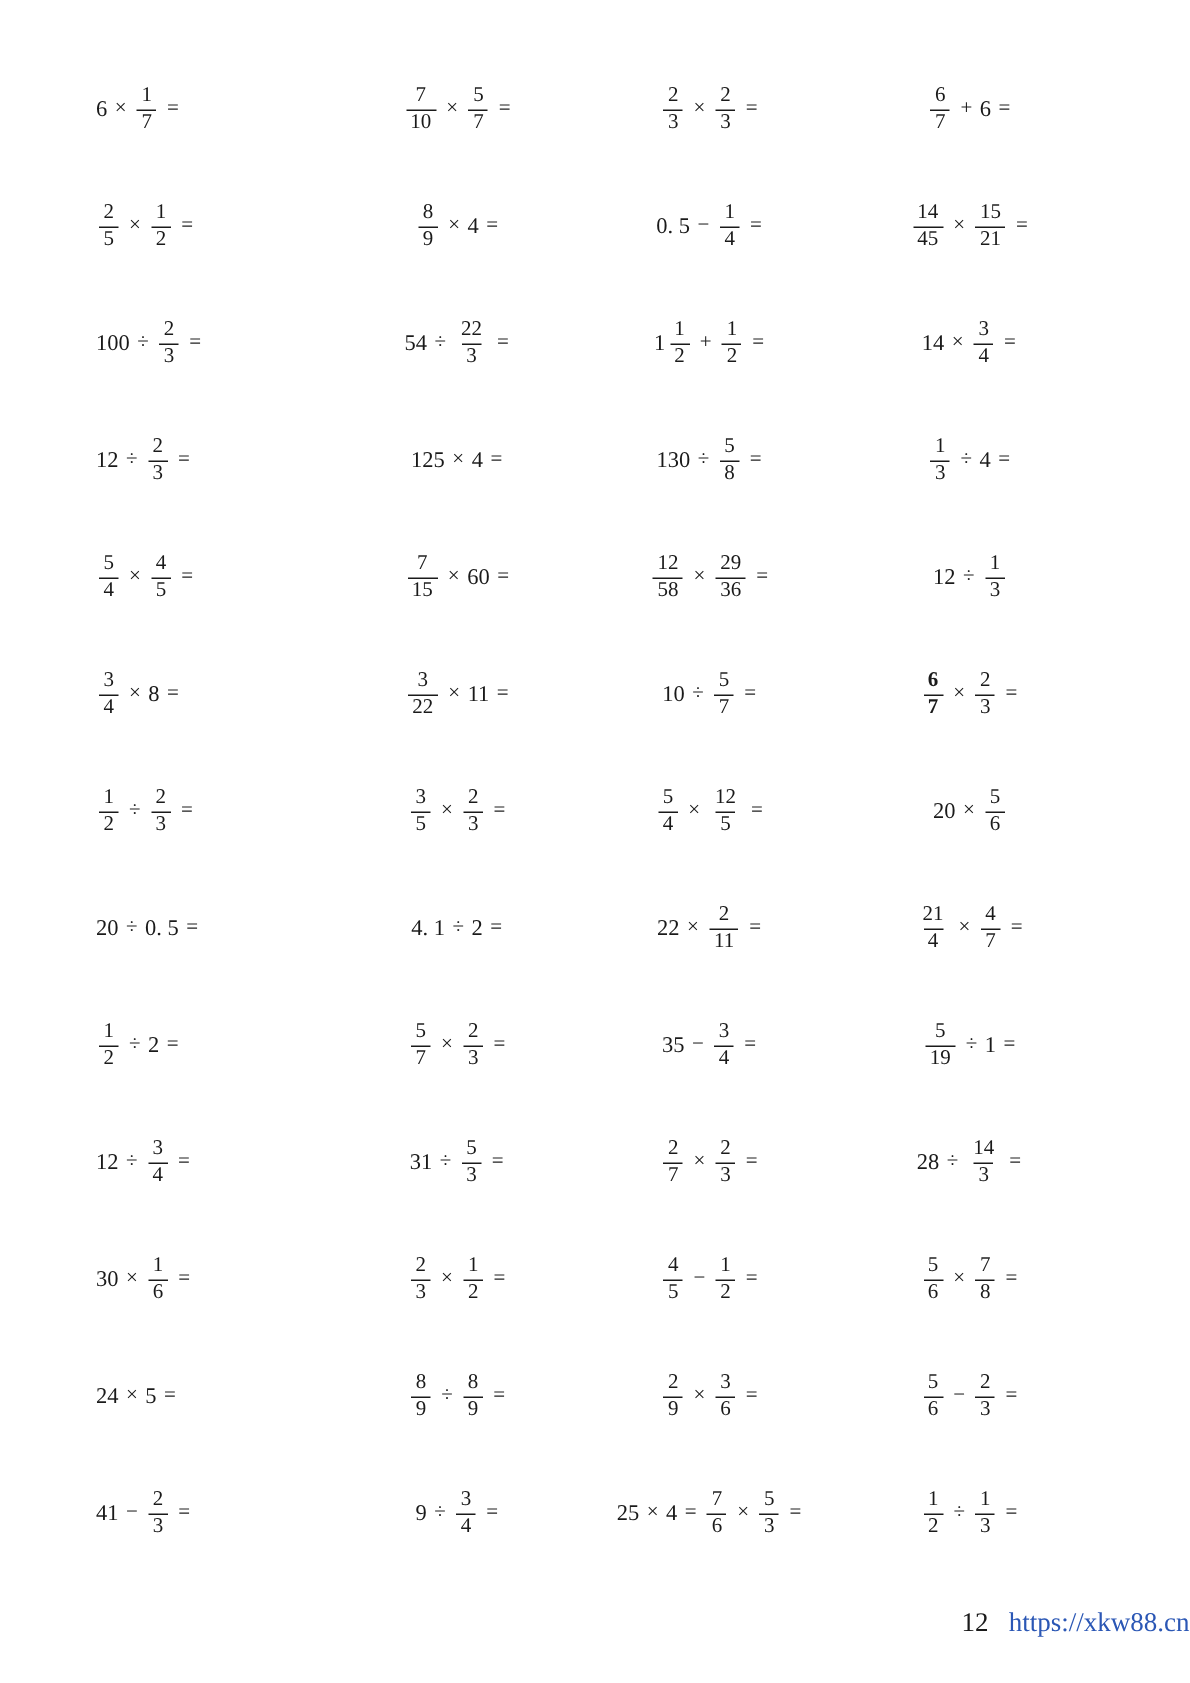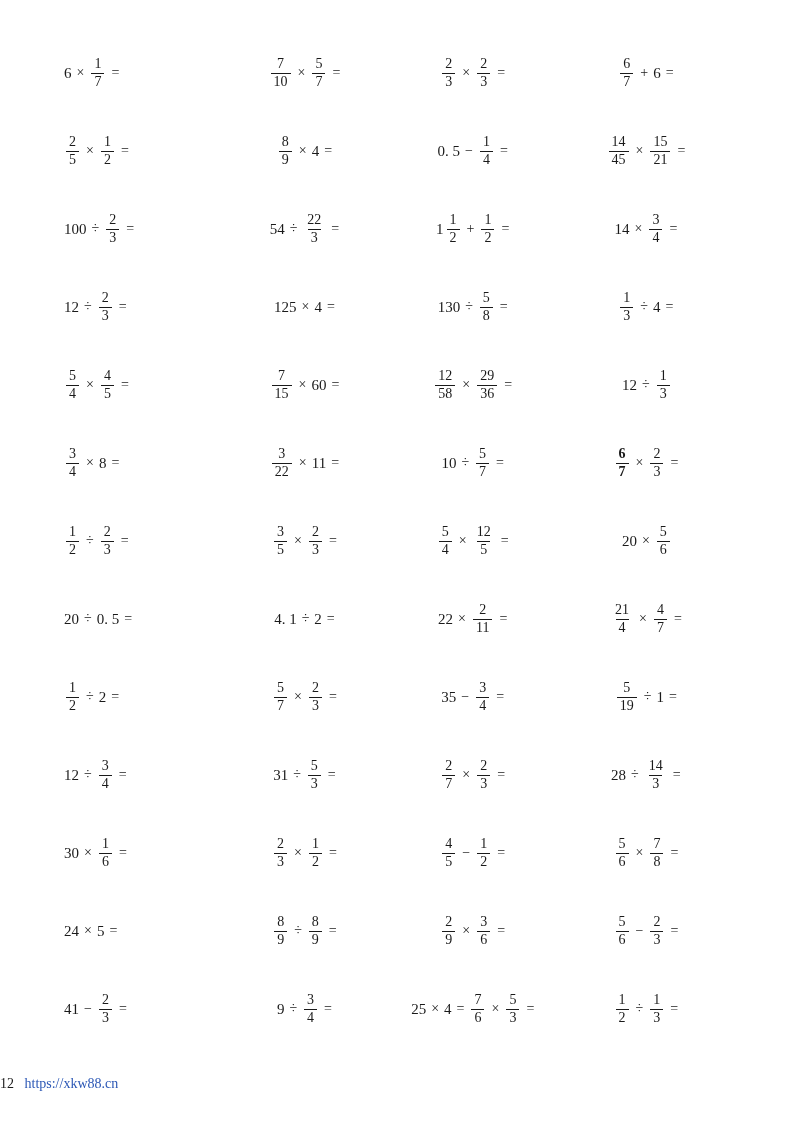--- a/index.html
+++ b/index.html
@@ -88,22 +88,22 @@
   }
   .mixed .whole {
     font-size: 15px;
     margin-right: 1px;
   }
   .footer {
     position: absolute;
     left: 0;
     right: 0;
     bottom: 30px;
-    text-align: left;
-    font-size: 14px;
+    text-align: right;
+    font-size: 18px;
     color: #1a1a1a;
     font-family: "Liberation Serif", serif;
   }
   .footer .url {
     color: #2b57b5;
   }
   .footer .pagenum {
     color: #1a1a1a;
   }
 </style>

